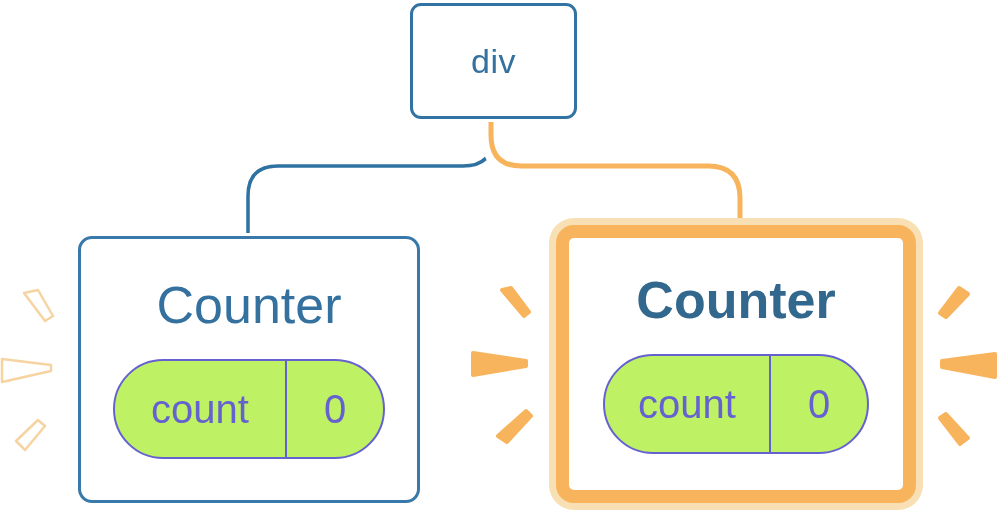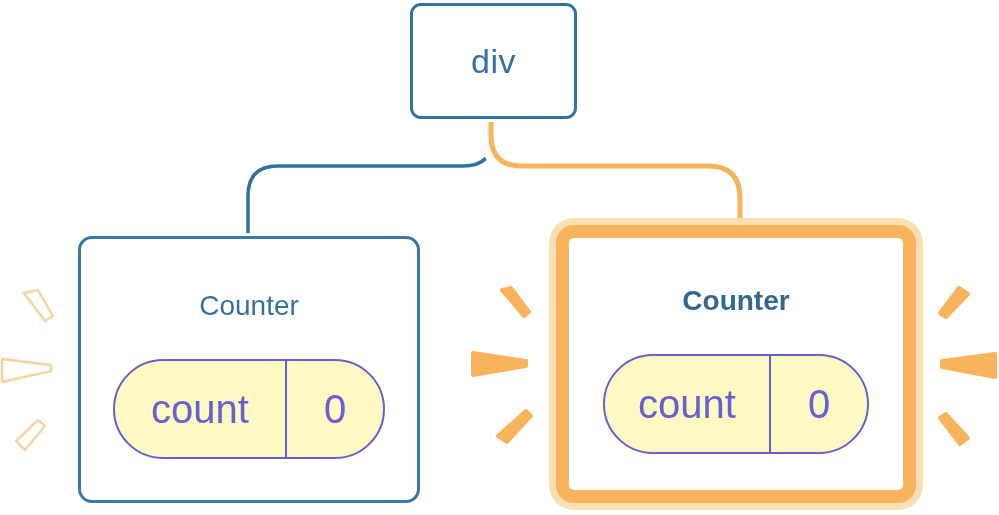--- a/index.html
+++ b/index.html
@@ -29,28 +29,28 @@
     box-shadow:0 0 0 3px #ffffff;
     padding-top:44px;
   }
   .card-right{
     left:556px;top:225px;width:360px;height:278px;
     border:13px solid #F8B45C;border-radius:18px;
     box-shadow:0 0 0 7px #F8DFB4;
     padding-top:40px;
   }
   .card-title{
-    color:#35719F;font-size:28px;line-height:45px;
+    color:#35719F;font-size:52px;line-height:45px;
   }
   .card-title.bold{font-weight:bold;color:#32688E;}
   
   .pill{
     box-sizing:border-box;height:100px;margin-top:31px;
     border:2.5px solid #6661D0;border-radius:50px;
-    display:flex;align-items:stretch;overflow:hidden;background:#fef9c3;
+    display:flex;align-items:stretch;overflow:hidden;background:#bef264;
     color:#6661D0;font-size:40px;
   }
   .pill-left{
     flex:1;display:flex;align-items:center;justify-content:center;
     border-right:2.5px solid #6661D0;
   }
   .pill-right{
     width:96px;display:flex;align-items:center;justify-content:center;
   }
   .pill.w-left{width:272px;}

